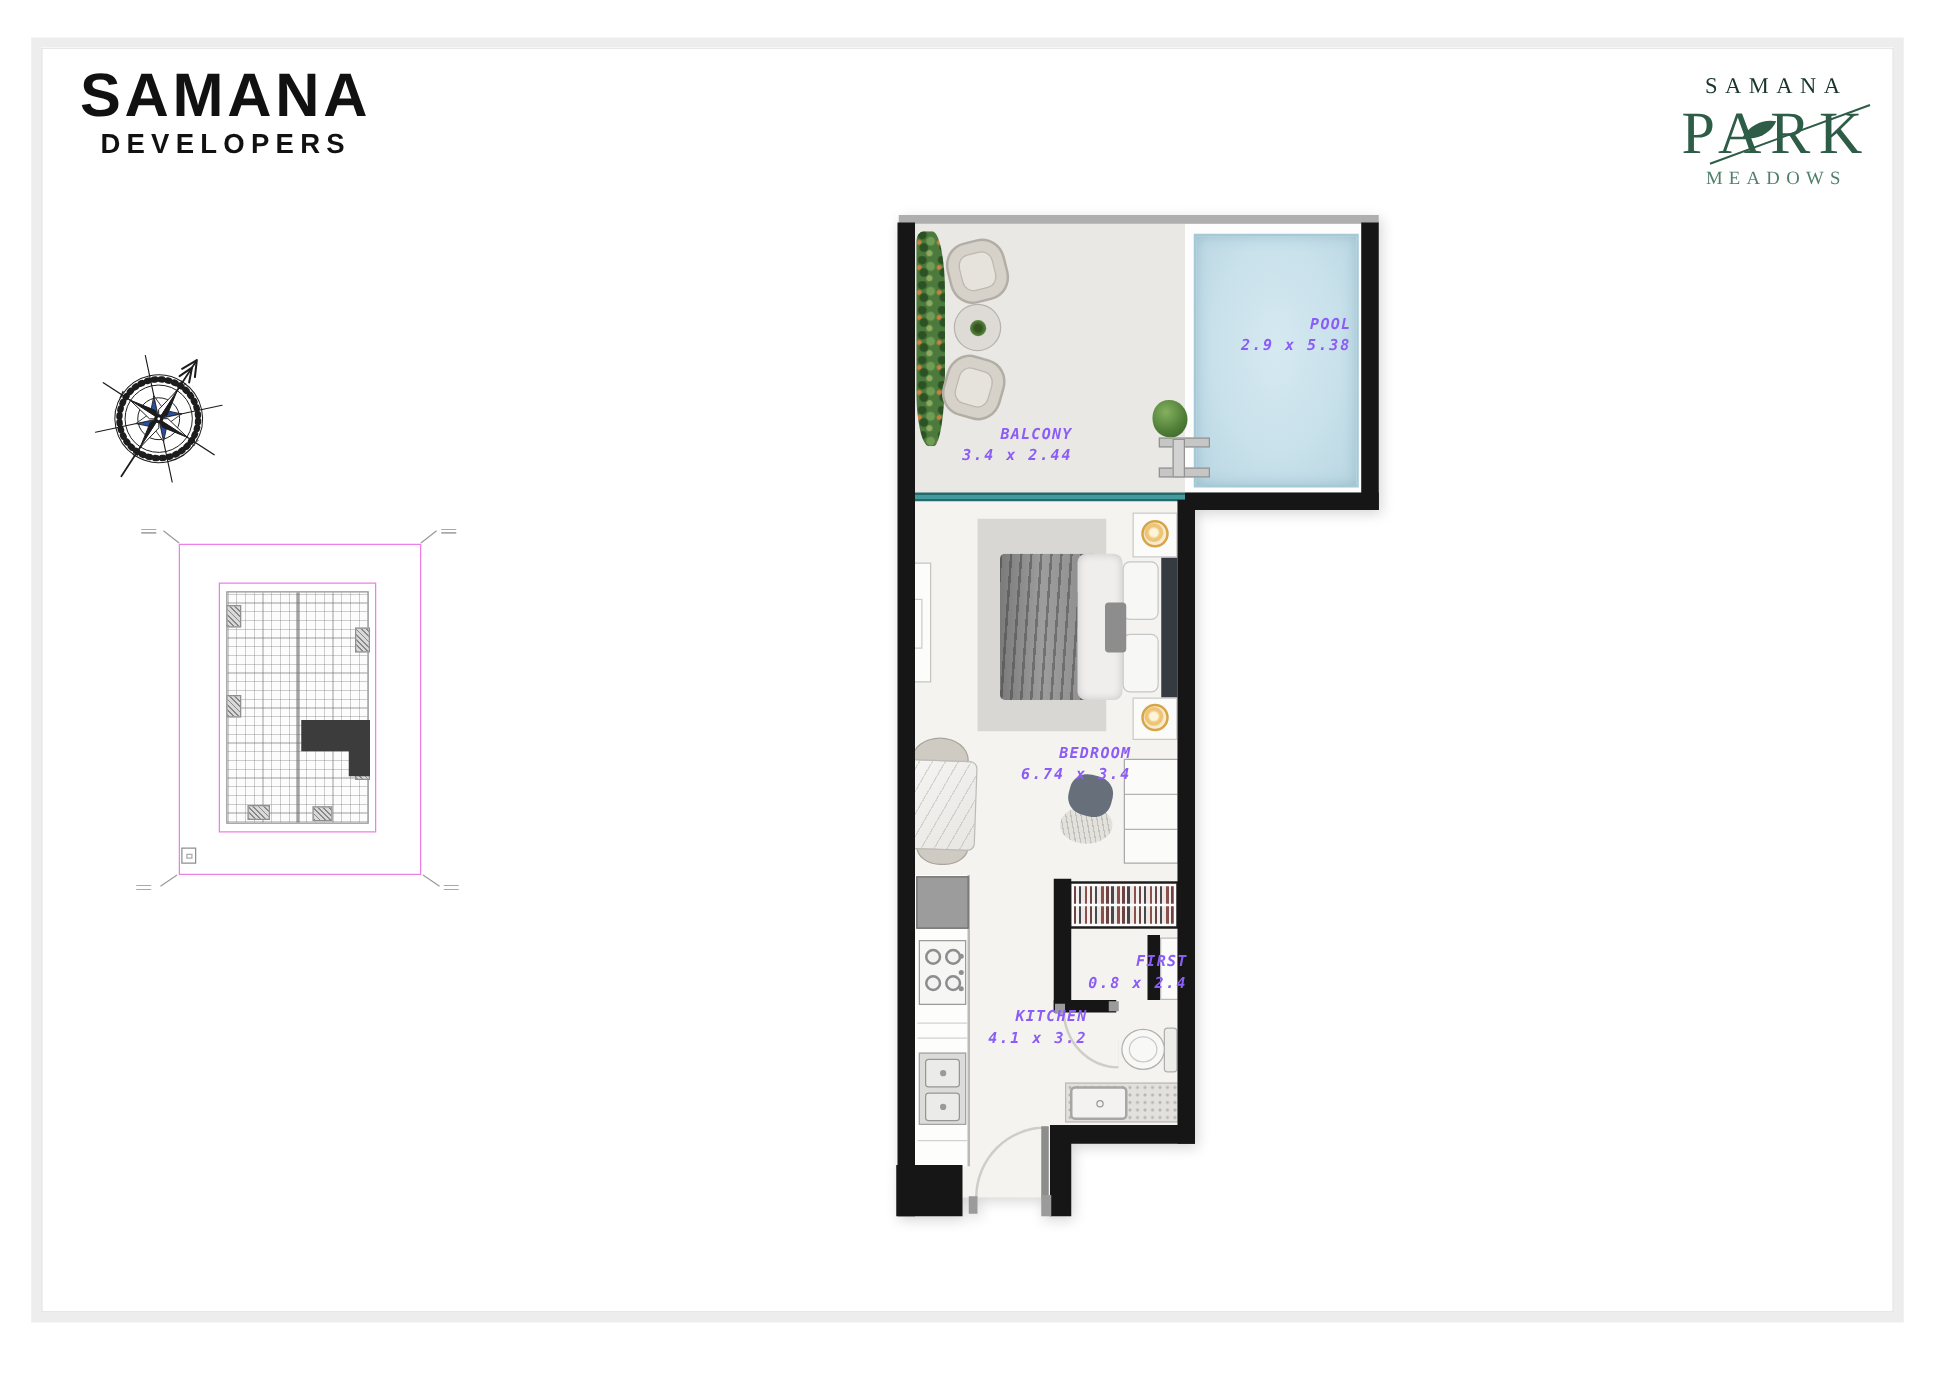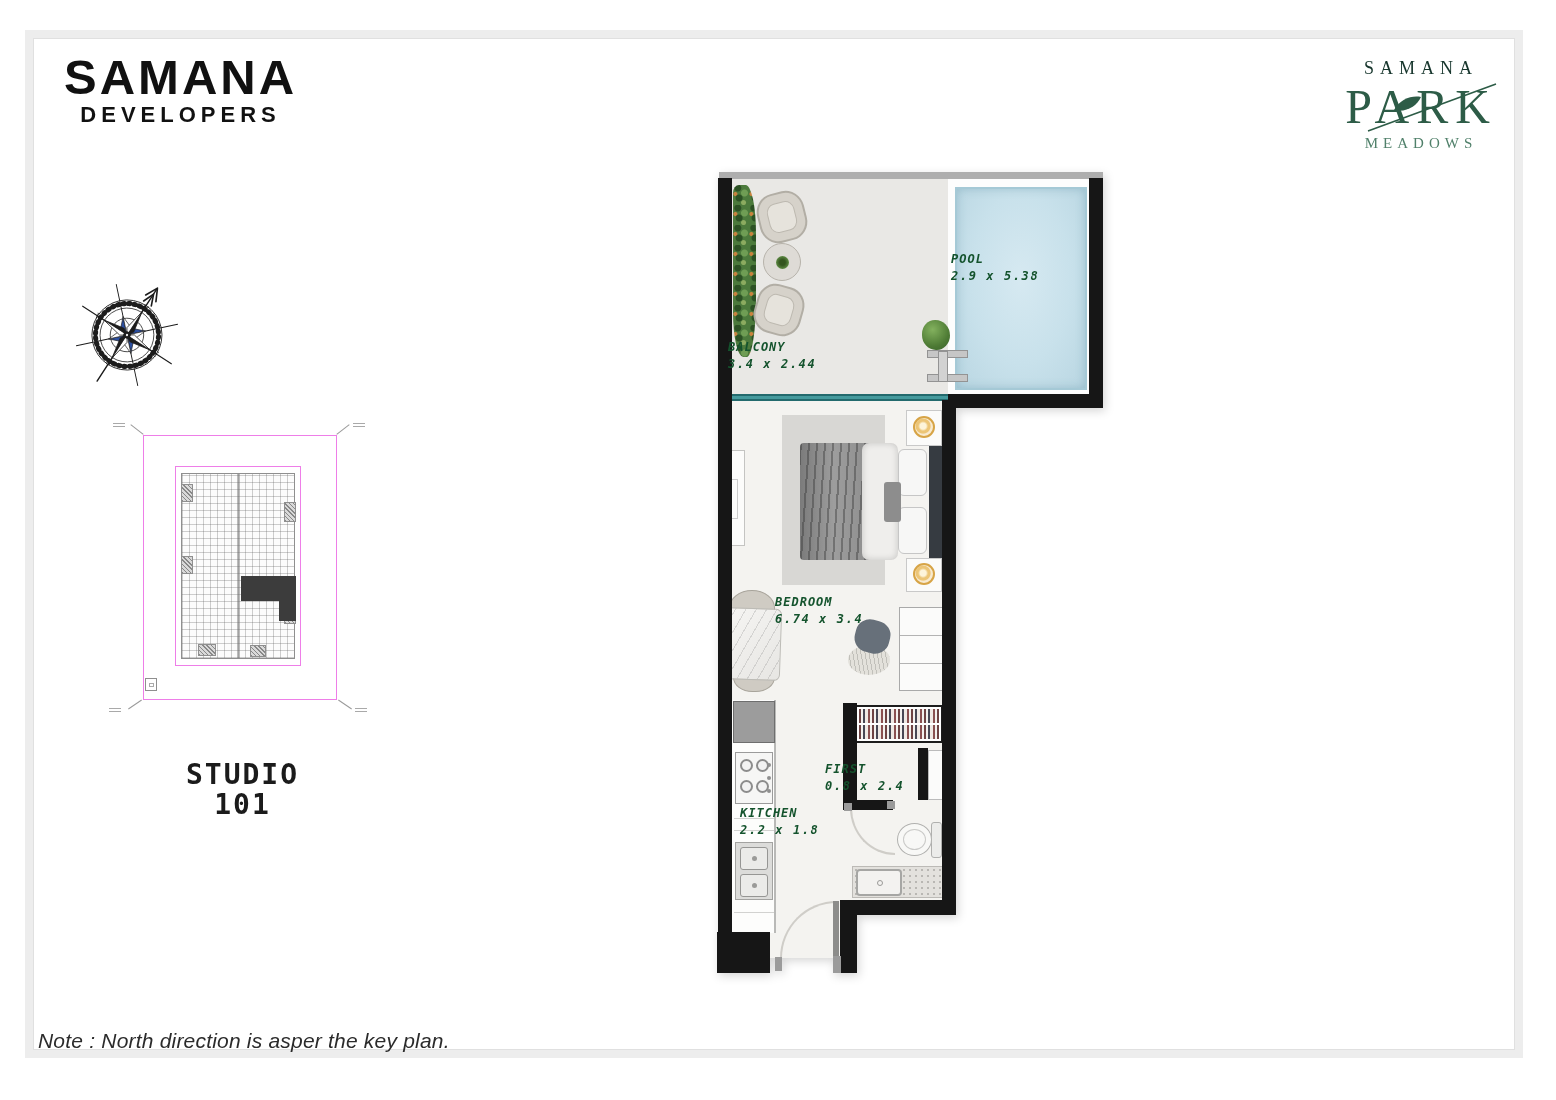--- a/index.html
+++ b/index.html
@@ -163,22 +163,22 @@
   .w-pool-bottom{left:233px;top:224px;width:155px;height:14px;}
   .w-bed-right{left:227px;top:230px;width:14px;height:515px;}
   .w-bath-left{left:128px;top:533px;width:14px;height:105px;}
   .w-bath-inbottom{left:128px;top:630px;width:50px;height:10px;}
   .w-bath-div{left:203px;top:578px;width:10px;height:52px;}
   .w-bath-bottom{left:137px;top:730px;width:104px;height:15px;}
   .w-entry-right{left:125px;top:730px;width:17px;height:73px;}
   .w-nook{left:2px;top:762px;width:53px;height:41px;}
   .walls{z-index:11;}
 
-  .room-label{width:130px;text-align:left;font-family:"DejaVu Sans Mono",monospace;
-    font-style:italic;font-weight:bold;color:#14532d;z-index:40;}
+  .room-label{width:130px;text-align:right;font-family:"DejaVu Sans Mono",monospace;
+    font-style:italic;font-weight:bold;color:#8b5cf6;z-index:40;}
   .rl-name{position:static;font-size:12px;letter-spacing:1px;}
   .rl-dims{position:static;font-size:12px;letter-spacing:1.6px;margin-top:3px;}
 </style>
 </head>
 <body>
 
 <div class="canvas">
   <div class="page-frame"></div>
 
   <div class="dev-logo">
@@ -262,24 +262,20 @@
     <div class="kp-leader" style="left:194px;top:269px;transform:rotate(34deg)"></div>
     <div class="kp-tag" style="left:-30px;top:-13px"></div>
     <div class="kp-tag" style="left:210px;top:-13px"></div>
     <div class="kp-tag" style="left:-34px;top:272px"></div>
     <div class="kp-tag" style="left:212px;top:272px"></div>
     <div class="kp-box">
         <i></i>
       </div>
   </div>
 
-  <div class="unit-caption">
-    <div>STUDIO</div>
-    <div>101</div>
-  </div>
 
   <div class="plan">
 
     <div class="balcony-floor"></div>
     <div class="pool-deck"></div>
     <div class="pool"></div>
     <div class="lower-floor"></div>
     <div class="entry-floor"></div>
 
     <div class="hedge"></div>
@@ -400,18 +396,17 @@
     <div class="room-label" style="left:60px;top:425px">
       <div class="rl-name">BEDROOM</div>
       <div class="rl-dims">6.74 x 3.4</div>
     </div>
     <div class="room-label" style="left:110px;top:592px;width:125px">
       <div class="rl-name">FIRST</div>
       <div class="rl-dims">0.8 x 2.4</div>
     </div>
     <div class="room-label" style="left:25px;top:636px">
       <div class="rl-name">KITCHEN</div>
-      <div class="rl-dims">2.2 x 1.8</div>
+      <div class="rl-dims">4.1 x 3.2</div>
     </div>
   </div>
 
-  <div class="note">Note : North direction is asper the key plan.</div>
 </div>
 
 </body></html>

